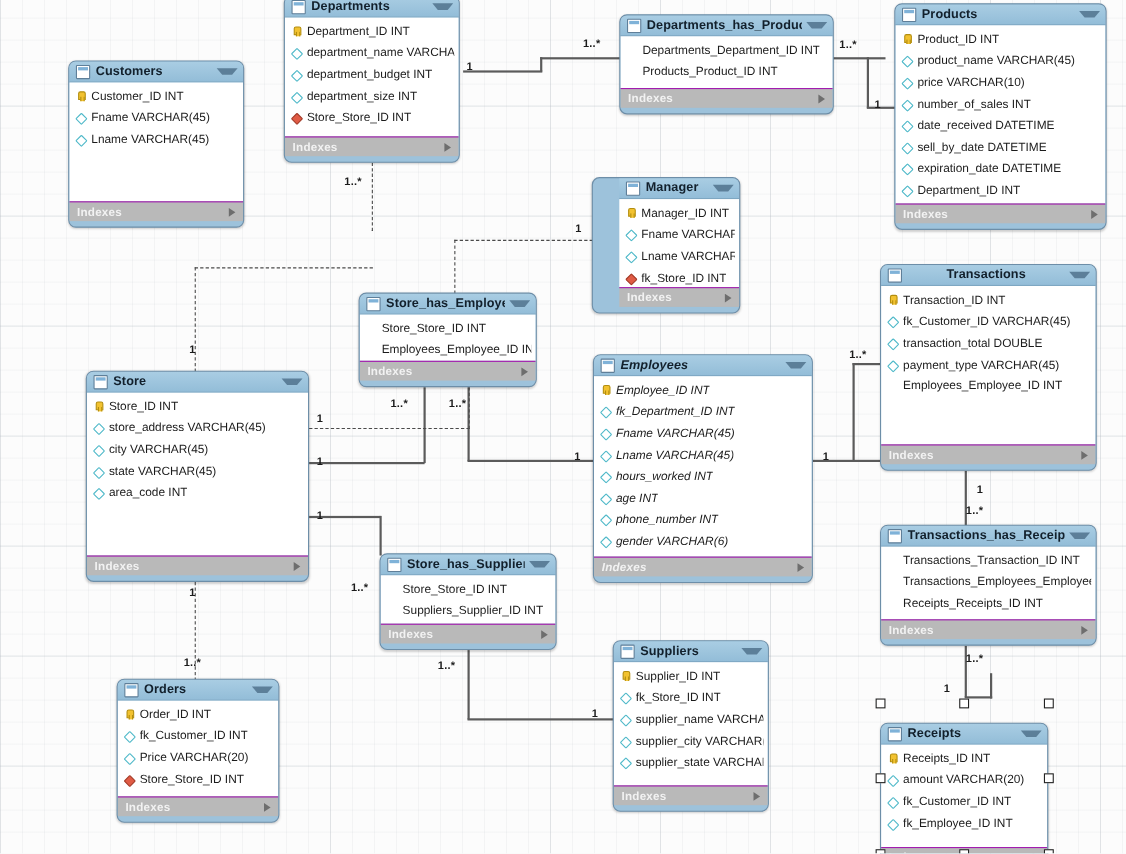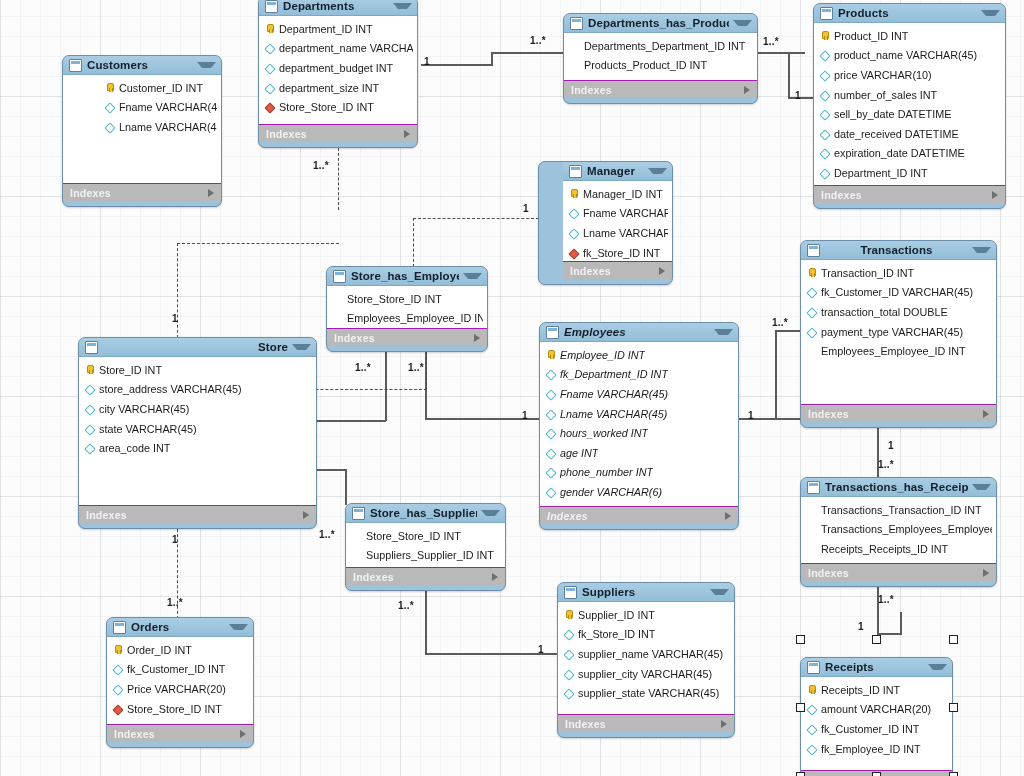--- a/index.html
+++ b/index.html
@@ -176,21 +176,21 @@
     <div class="card" style="left: 888px; top: 440px;">1</div>
     <div class="card" style="left: 878px; top: 459px;">1..*</div>
     <div class="card" style="left: 878px; top: 594px;">1..*</div>
     <div class="card" style="left: 858px; top: 621px;">1</div>
     <div class="tbl" style="left: 62px; top: 55px; width: 160px; height: 152px;">
       <div class="hdr">
         <span class="t-ico"></span>
         <span class="t-name">Customers</span>
         <span class="caret"></span>
       </div>
-      <div class="body" style="height: 108px; padding-left: 36px;">
+      <div class="body" style="height: 108px;">
         <div class="row">
           <span class="g pk"></span>
           <span class="lbl">Customer_ID INT</span>
         </div>
         <div class="row">
           <span class="g col"></span>
           <span class="lbl">Fname VARCHAR(45)</span>
         </div>
         <div class="row">
           <span class="g col"></span>
@@ -277,25 +277,25 @@
         <div class="row">
           <span class="g col"></span>
           <span class="lbl">price VARCHAR(10)</span>
         </div>
         <div class="row">
           <span class="g col"></span>
           <span class="lbl">number_of_sales INT</span>
         </div>
         <div class="row">
           <span class="g col"></span>
+          <span class="lbl">date_received DATETIME</span>
+        </div>
+        <div class="row">
+          <span class="g col"></span>
           <span class="lbl">sell_by_date DATETIME</span>
-        </div>
-        <div class="row">
-          <span class="g col"></span>
-          <span class="lbl">date_received DATETIME</span>
         </div>
         <div class="row">
           <span class="g col"></span>
           <span class="lbl">expiration_date DATETIME</span>
         </div>
         <div class="row">
           <span class="g col"></span>
           <span class="lbl">Department_ID INT</span>
         </div>
       </div>
@@ -384,21 +384,21 @@
           <span class="g none"></span>
           <span class="lbl">Employees_Employee_ID INT</span>
         </div>
       </div>
       <div class="idx">
         <span class="itxt">Indexes</span>
         <span class="iarr"></span>
       </div>
       <div class="foot"></div>
     </div>
-    <div class="tbl" style="left: 78px; top: 337px; width: 239px; height: 192px; text-align: right;">
+    <div class="tbl" style="left: 78px; top: 337px; width: 203px; height: 192px;">
       <div class="hdr">
         <span class="t-ico"></span>
         <span class="t-name">Store</span>
         <span class="caret"></span>
       </div>
       <div class="body" style="height: 148px;">
         <div class="row">
           <span class="g pk"></span>
           <span class="lbl">Store_ID INT</span>
         </div>
@@ -512,21 +512,21 @@
           <span class="g none"></span>
           <span class="lbl">Suppliers_Supplier_ID INT</span>
         </div>
       </div>
       <div class="idx">
         <span class="itxt">Indexes</span>
         <span class="iarr"></span>
       </div>
       <div class="foot"></div>
     </div>
-    <div class="tbl" style="left: 557px; top: 582px; width: 178px; height: 156px;">
+    <div class="tbl" style="left: 557px; top: 582px; width: 142px; height: 156px;">
       <div class="hdr">
         <span class="t-ico"></span>
         <span class="t-name">Suppliers</span>
         <span class="caret"></span>
       </div>
       <div class="body" style="height: 112px;">
         <div class="row">
           <span class="g pk"></span>
           <span class="lbl">Supplier_ID INT</span>
         </div>

